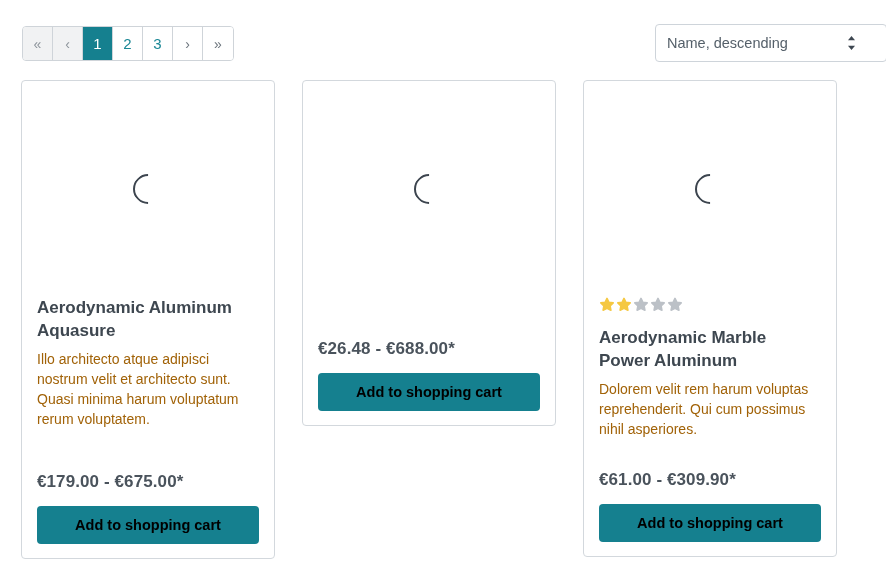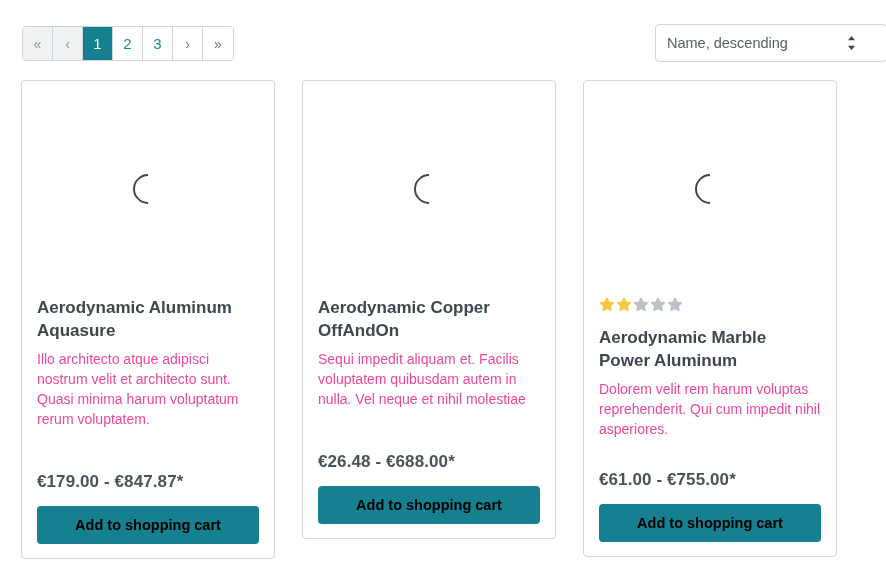--- a/index.html
+++ b/index.html
@@ -140,21 +140,21 @@
   .star { width: 16px; height: 16px; display: block; }
   .card-title {
     font-size: 17px;
     font-weight: bold;
     color: #3e4750;
     line-height: 1.33;
     margin: 0 0 8px 0;
   }
   .card-desc {
     font-size: 14px;
-    color: #ec4899;
+    color: #a16207;
     line-height: 1.42;
     margin: 0;
   }
   .card-foot {
     padding: 0 15px;
     margin-top: 42px;
   }
   .card.has-rating .card-foot { margin-top: 30px; }
   .card-price {
     font-size: 17px;
@@ -208,33 +208,29 @@
 
   <div class="card">
     <div class="card-image">
       <div class="spinner"></div>
     </div>
     <div class="card-body">
       <div class="card-title">Aerodynamic Aluminum Aquasure</div>
       <p class="card-desc">Illo architecto atque adipisci nostrum velit et architecto sunt. Quasi minima harum voluptatum rerum voluptatem.</p>
     </div>
     <div class="card-foot">
-      <div class="card-price">€179.00 - €847.87*</div>
+      <div class="card-price">€179.00 - €675.00*</div>
       <button class="buy-btn">Add to shopping cart</button>
     </div>
   </div>
 
   <div class="card">
     <div class="card-image">
       <div class="spinner"></div>
     </div>
-    <div class="card-body">
-      <div class="card-title">Aerodynamic Copper OffAndOn</div>
-      <p class="card-desc">Sequi impedit aliquam et. Facilis voluptatem quibusdam autem in nulla. Vel neque et nihil molestiae</p>
-    </div>
     <div class="card-foot">
       <div class="card-price">€26.48 - €688.00*</div>
       <button class="buy-btn">Add to shopping cart</button>
     </div>
   </div>
 
   <div class="card has-rating">
     <div class="card-image">
       <div class="spinner"></div>
     </div>
@@ -250,21 +246,21 @@
             <path d="M8 1.4l1.9 3.9 4.3.6-3.1 3 .8 4.3L8 11.2 4.1 13.2l.8-4.3-3.1-3 4.3-.6z" fill="#bcc1c7" stroke="#bcc1c7" stroke-width="1.6" stroke-linejoin="round"></path>
           </svg>
           <svg viewBox="0 0 16 16" class="star">
             <path d="M8 1.4l1.9 3.9 4.3.6-3.1 3 .8 4.3L8 11.2 4.1 13.2l.8-4.3-3.1-3 4.3-.6z" fill="#bcc1c7" stroke="#bcc1c7" stroke-width="1.6" stroke-linejoin="round"></path>
           </svg>
           <svg viewBox="0 0 16 16" class="star">
             <path d="M8 1.4l1.9 3.9 4.3.6-3.1 3 .8 4.3L8 11.2 4.1 13.2l.8-4.3-3.1-3 4.3-.6z" fill="#bcc1c7" stroke="#bcc1c7" stroke-width="1.6" stroke-linejoin="round"></path>
           </svg>
         </div>
       <div class="card-title">Aerodynamic Marble Power Aluminum</div>
-      <p class="card-desc">Dolorem velit rem harum voluptas reprehenderit. Qui cum impedit nihil asperiores.</p>
+      <p class="card-desc">Dolorem velit rem harum voluptas reprehenderit. Qui cum possimus nihil asperiores.</p>
     </div>
     <div class="card-foot">
-      <div class="card-price">€61.00 - €755.00*</div>
+      <div class="card-price">€61.00 - €309.90*</div>
       <button class="buy-btn">Add to shopping cart</button>
     </div>
   </div>
 
 </div>
 
 </body></html>

